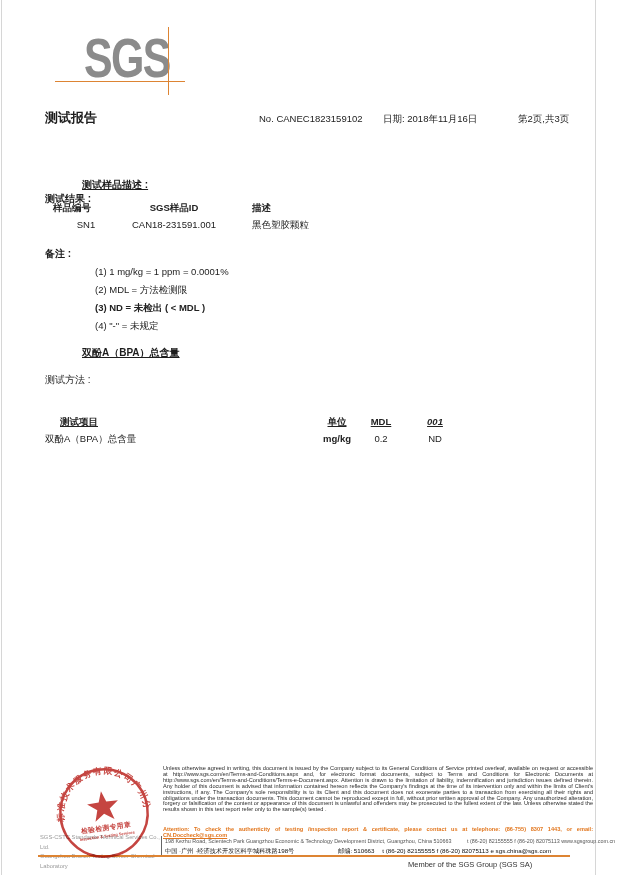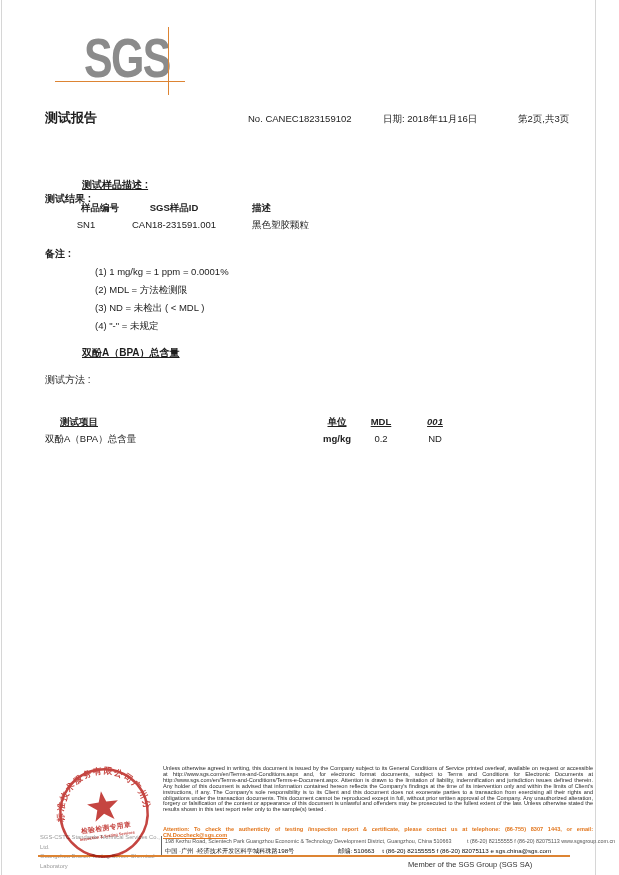--- a/index.html
+++ b/index.html
@@ -14,29 +14,29 @@
   
   .logo-text{
     position:absolute;left:84px;top:31px;font-size:55px;line-height:55px;font-weight:bold;
     color:#8b8b8b;letter-spacing:-2px;transform:scaleX(.78);transform-origin:left top;
   }
   .crop-v{position:absolute;left:168px;top:27px;width:1.3px;height:68px;background:#dd8433;}
   .crop-h{position:absolute;left:55px;top:81px;width:130px;height:1.3px;background:#dd8433;}
 
   
   .rpt-title{position:absolute;left:45px;top:109px;font-size:13px;font-weight:bold;color:#1d1d1d;}
-  .rpt-no{position:absolute;left:208px;top:113px;font-size:9.5px;padding-left:40px;}
+  .rpt-no{position:absolute;left:219px;top:113px;font-size:9.5px;padding-left:40px;}
   .rpt-date{position:absolute;left:383px;top:113px;font-size:9.5px;}
   .rpt-page{position:absolute;left:518px;top:113px;font-size:9.5px;}
 
   .sec-label{position:absolute;font-size:10px;font-weight:bold;color:#1d1d1d;}
   .u{text-decoration:underline;margin-left:37px;}
 
   
-  .sd-h1{position:absolute;left:64px;top:202px;width:72px;text-align:center;font-size:9.5px;font-weight:bold;}
+  .sd-h1{position:absolute;left:36px;top:202px;width:72px;text-align:center;font-size:9.5px;font-weight:bold;}
   .sd-h2{position:absolute;left:126px;top:202px;width:96px;text-align:center;font-size:9.5px;font-weight:bold;}
   .sd-h3{position:absolute;left:252px;top:202px;font-size:9.5px;font-weight:bold;}
   .sd-c1{position:absolute;left:50px;top:219px;width:72px;text-align:center;font-size:9.5px;}
   .sd-c2{position:absolute;left:126px;top:219px;width:96px;text-align:center;font-size:9.5px;}
   .sd-c3{position:absolute;left:252px;top:219px;font-size:9.5px;}
 
   .note{position:absolute;left:95px;font-size:9.5px;}
 
   
   .method-text{position:absolute;left:95px;top:373px;width:468px;font-size:10px;line-height:17.5px;color:#1d1d1d;}
@@ -92,21 +92,21 @@
   <div class="sd-h1">样品编号</div>
   <div class="sd-h2">SGS样品ID</div>
   <div class="sd-h3">描述</div>
   <div class="sd-c1">SN1</div>
   <div class="sd-c2">CAN18-231591.001</div>
   <div class="sd-c3">黑色塑胶颗粒</div>
 
   <div class="sec-label" style="left:45px;top:247px;">备注 :</div>
   <div class="note" style="top:266px;">(1) 1 mg/kg = 1 ppm = 0.0001%</div>
   <div class="note" style="top:284px;">(2) MDL = 方法检测限</div>
-  <div class="note" style="top:302px;">(3) ND = 未检出 ( &lt; MDL )</div>
+  <div class="note" style="top:302px;font-weight:bold;">(3) ND = 未检出 ( &lt; MDL )</div>
   <div class="note" style="top:320px;">(4) "-" = 未规定</div>
 
   <div class="sec-label u" style="left:45px;top:346px;">双酚A（BPA）总含量</div>
   <div class="sec-label" style="left:45px;top:373px;font-weight:normal;">测试方法 :</div>
 
   <div class="rt-hitem">测试项目</div>
   <div class="rt-hunit">单位</div>
   <div class="rt-hmdl">MDL</div>
   <div class="rt-h001">001</div>
   <div class="rt-item">双酚A（BPA）总含量</div>

